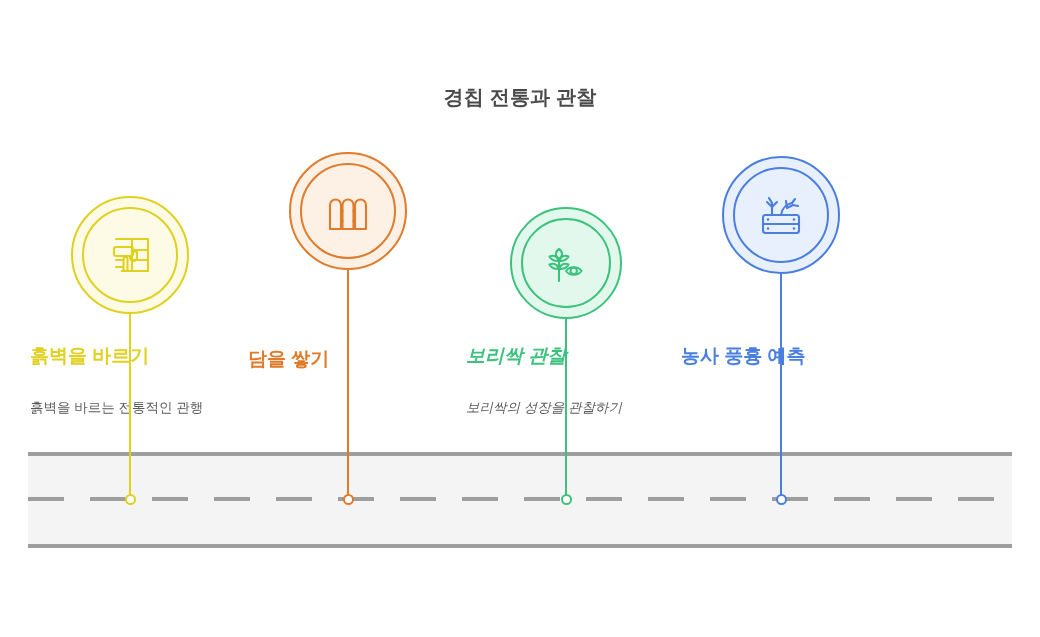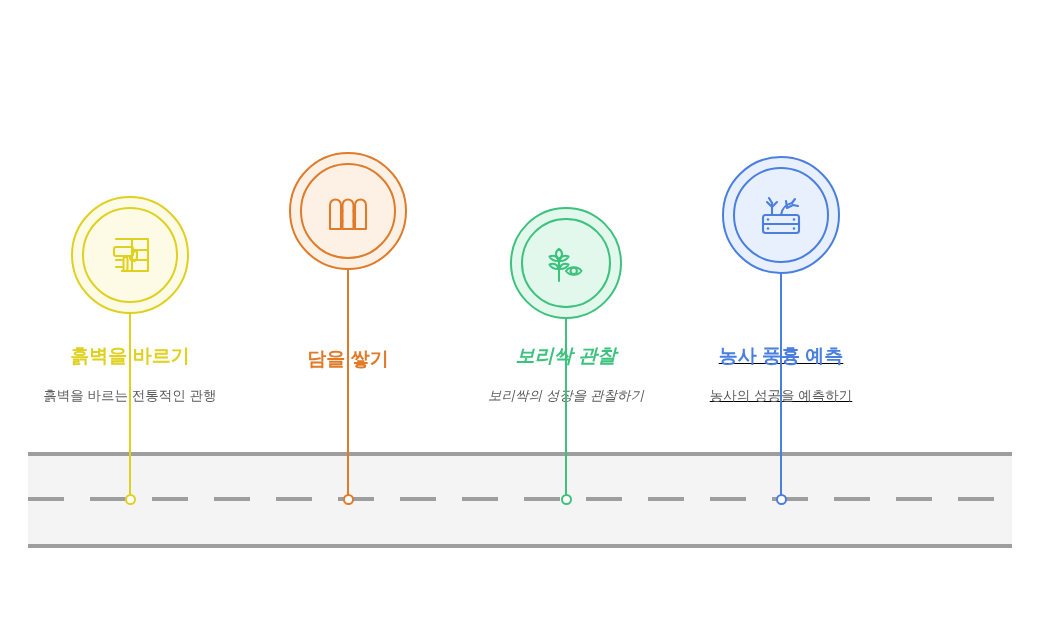--- a/index.html
+++ b/index.html
@@ -110,40 +110,40 @@
     display: flex;
     align-items: center;
     justify-content: center;
   }
   .badge svg { display: block; }
 
   
   .item-text {
     position: absolute;
     z-index: 2;
-    text-align: center;
   }
   .item-title {
     font-size: 19px;
     font-weight: bold;
     line-height: 24px;
     white-space: nowrap;
   }
   .item-desc {
-    margin-top: 17px;
+    margin-top: 29px;
     font-size: 13.5px;
     line-height: 21px;
     color: #5a5a5a;
   }
 </style>
 </head>
 <body>
 
 <div id="infographic">
 
+  <div class="chart-title">경칩 전통과 관찰</div>
 
   <div class="road">
     <div class="road-edge top"></div>
     <div class="road-center"></div>
     <div class="road-edge bottom"></div>
   </div>
 
   <div id="items-layer">
       <div class="pin" style="left: 130px; top: 314px;">
         <div class="pin-stem" style="height: 185px; background: rgb(224, 208, 31);"></div>
@@ -217,19 +217,18 @@
             <circle fill="#4a7fe0" cx="41" cy="32.5" r="1.3"></circle>
             <circle fill="#4a7fe0" cx="15" cy="41.5" r="1.3"></circle>
             <circle fill="#4a7fe0" cx="41" cy="41.5" r="1.3"></circle>
             <path fill="none" stroke="#4a7fe0" stroke-width="2.1" stroke-linecap="round" stroke-linejoin="round" d="M19 28V16"></path>
             <path fill="none" stroke="#4a7fe0" stroke-width="2.1" stroke-linecap="round" stroke-linejoin="round" d="M19 20l-5-5M19 20l5-5M19 16l-3-5"></path>
             <path fill="none" stroke="#4a7fe0" stroke-width="2.1" stroke-linecap="round" stroke-linejoin="round" d="M28 28c1-7 6-11 11-12"></path>
             <path fill="none" stroke="#4a7fe0" stroke-width="2.1" stroke-linecap="round" stroke-linejoin="round" d="M34 21l-1-7M34 21l6-3M39 16l3-4M40 18l5 1"></path>
           </svg>
         </div>
       </div>
-      <div class="item-text" style="width: 200px; left: 681px; top: 344px; text-decoration: underline;">
+      <div class="item-text" style="width: 200px; left: 681px; top: 344px;">
         <div class="item-title" style="color: rgb(74, 127, 224);">농사 풍흉 예측</div>
-        <div class="item-desc">농사의 성공을 예측하기</div>
       </div>
     </div>
 
 </div>
 
 </body></html>

